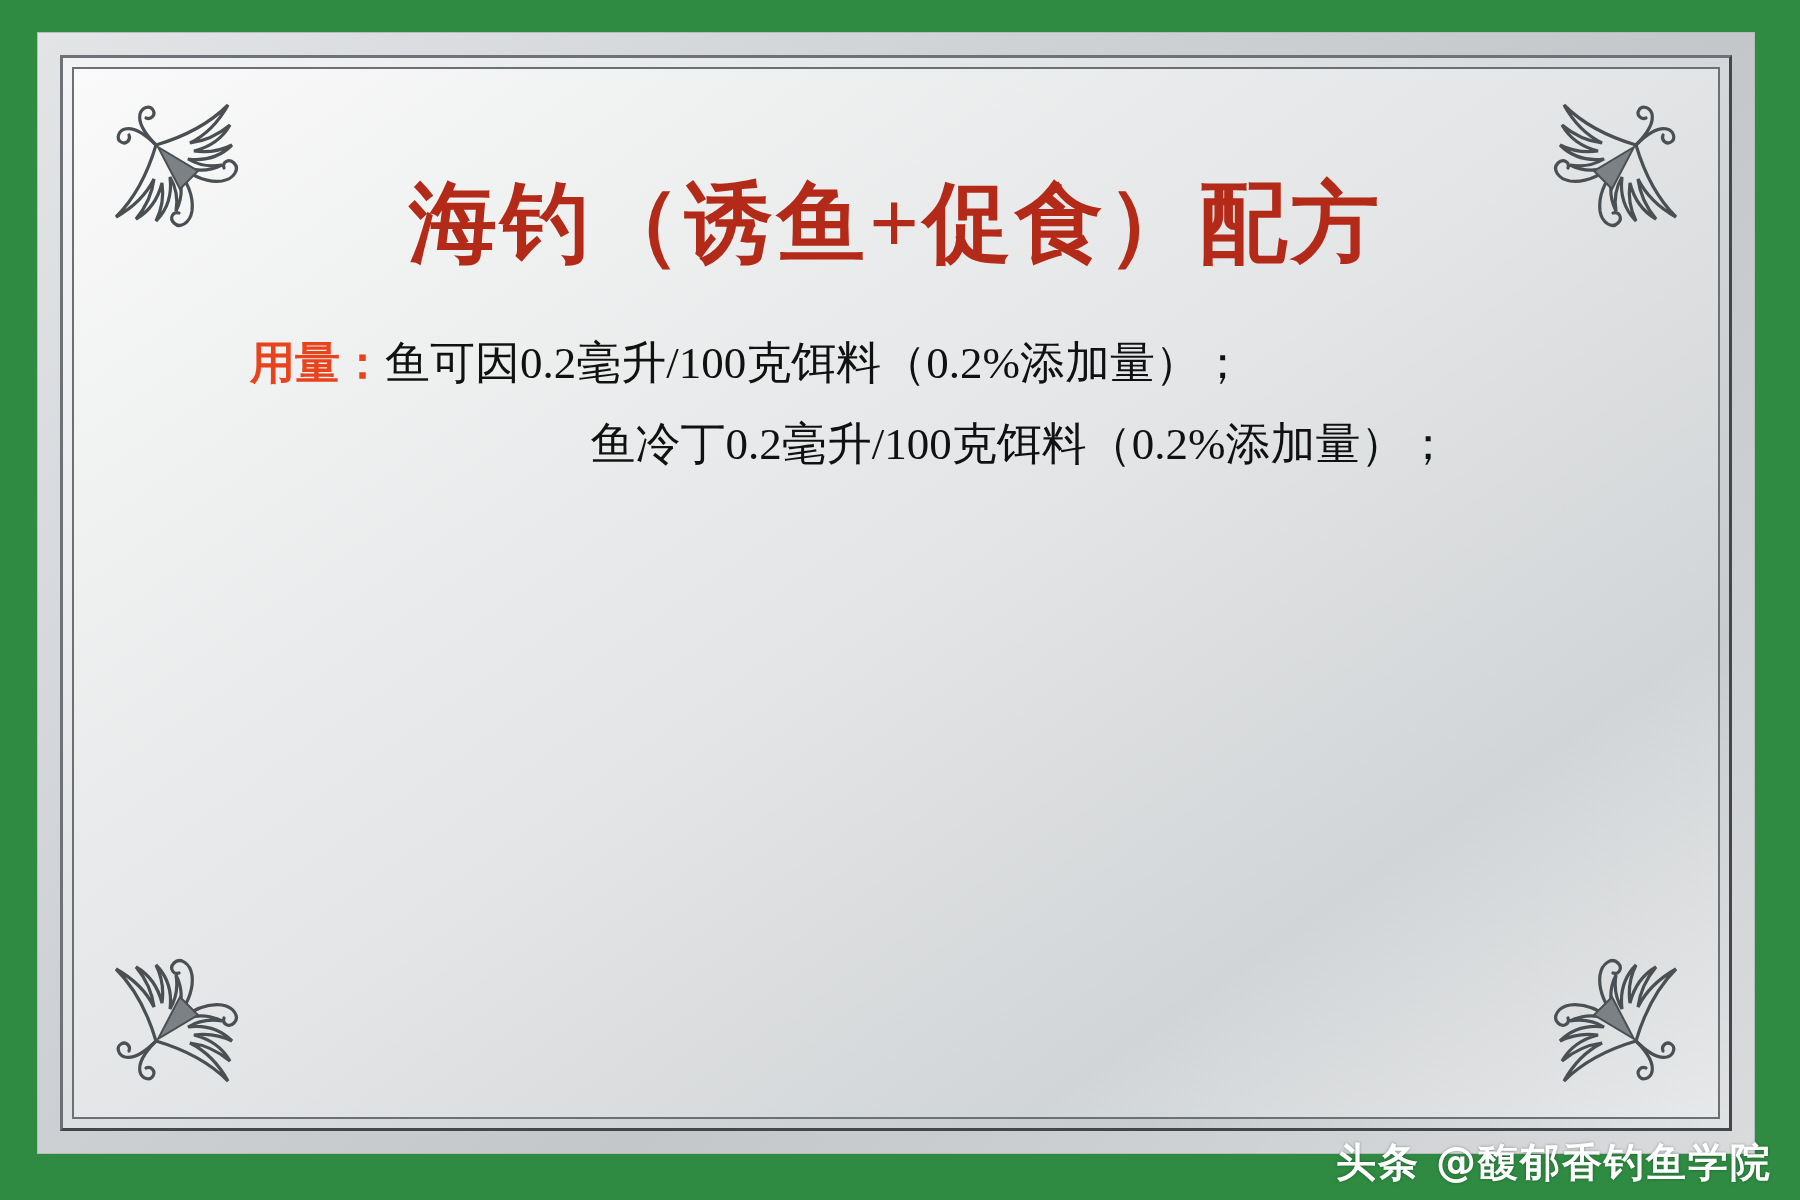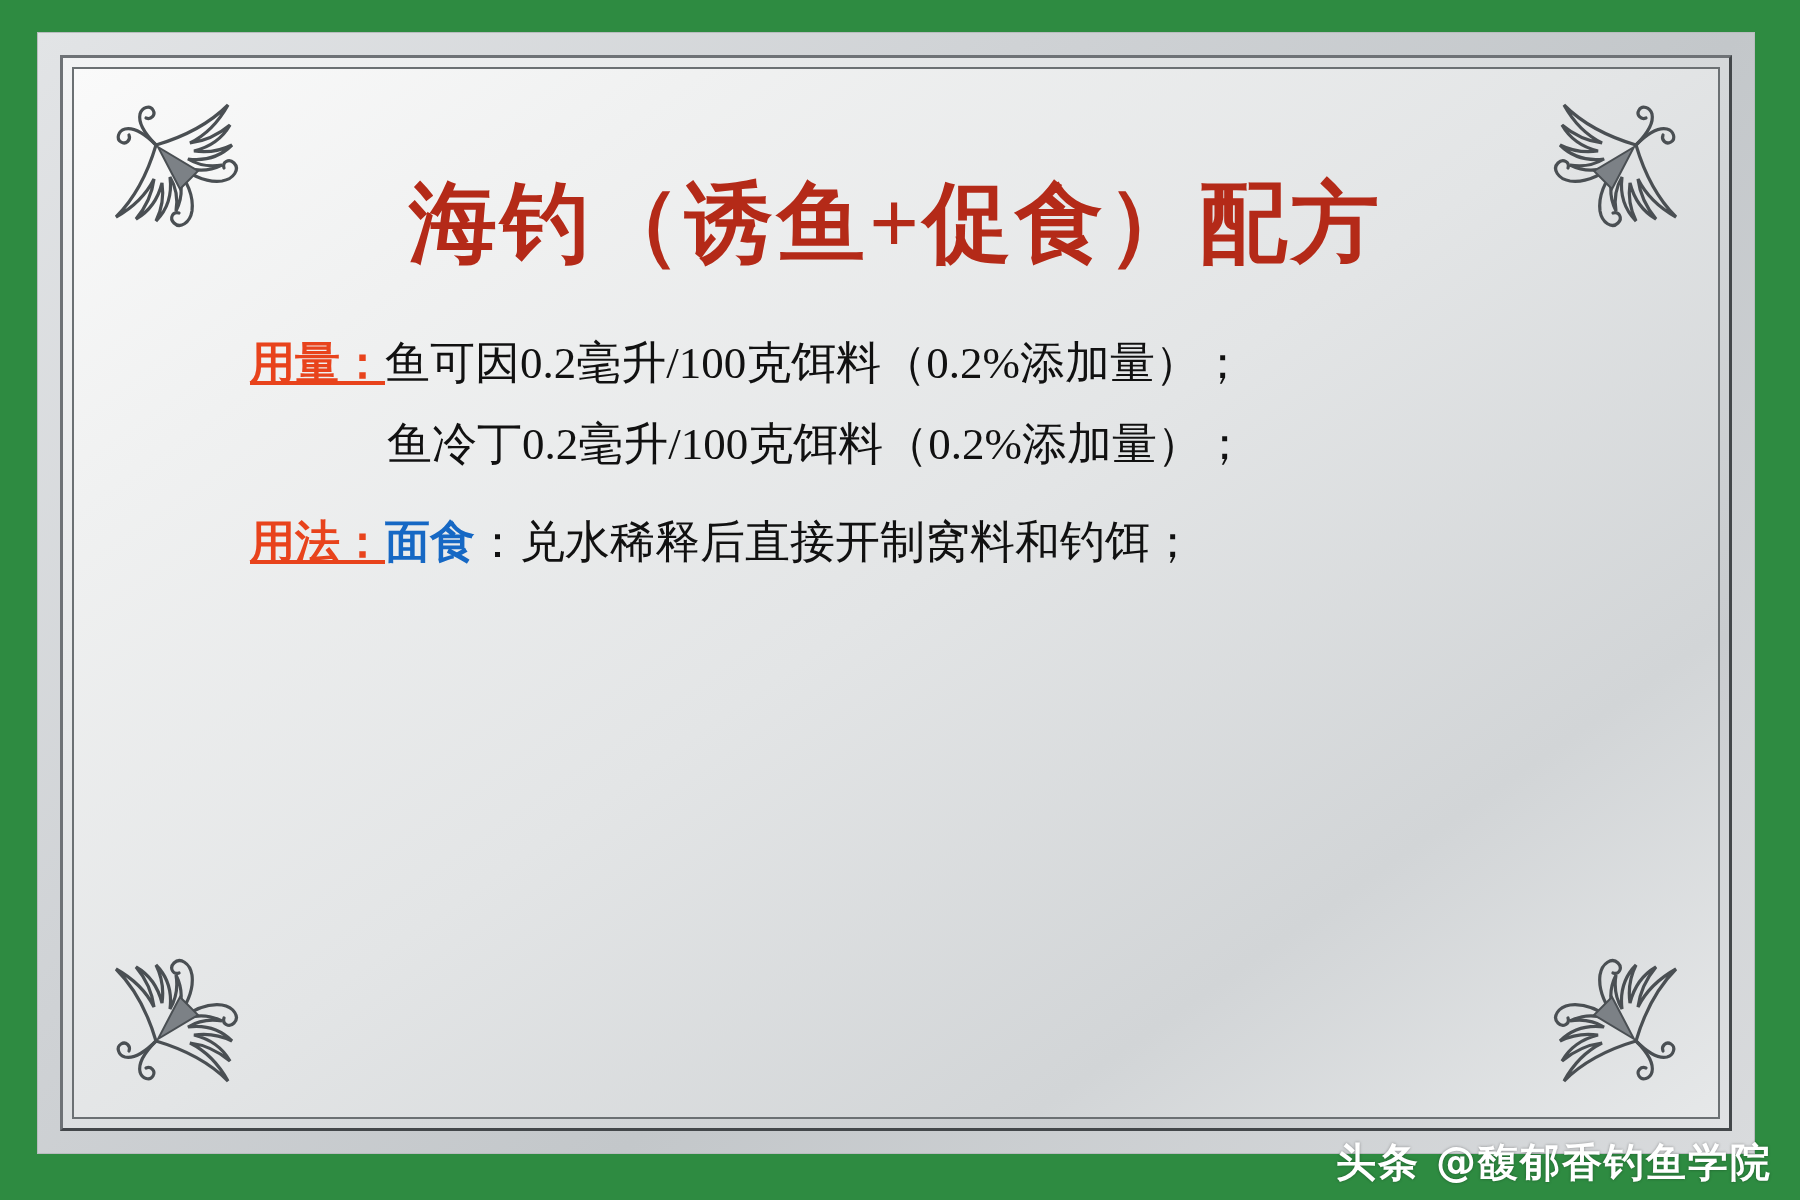--- a/index.html
+++ b/index.html
@@ -53,22 +53,22 @@
     white-space:nowrap;
   }
   .body{
     margin-top:62px;
     padding-left:112px;
     font-size:45px;
     line-height:1.48;
     color:#111;
   }
   .row{white-space:nowrap;margin-bottom:14px;}
-  .row.indent{padding-left:137px;}
-  .lbl-red{color:#e8431c;font-weight:bold;text-decoration:underline;}
+  .row.indent{padding-left:137px;text-align:center;}
+  .lbl-red{color:#e8431c;font-weight:bold;}
   .lbl-blue{color:#1668c4;font-weight:bold;}
   .txt{color:#111;margin-top:7px;}
 
   .spacer{height:18px;}
 
   
   .watermark{
     position:absolute;right:28px;bottom:10px;
     color:#ffffff;
     font-family:"DejaVu Sans","Liberation Sans",sans-serif;
@@ -150,23 +150,20 @@
         <div class="row">
           <span class="lbl-red">用量</span><span class="lbl-red">：</span><span class="txt">鱼可因0.2毫升/100克饵料（0.2%添加量）；</span>
         </div>
 
         <div class="row indent">
           <span class="txt">鱼冷丁0.2毫升/100克饵料（0.2%添加量）；</span>
         </div>
 
         <div class="spacer"></div>
 
-        <div class="row">
-          <span class="lbl-red">用法</span><span class="lbl-red">：</span><span class="lbl-blue">面食</span><span class="txt">：</span><span class="txt">兑水稀释后直接开制窝料和钓饵；</span>
-        </div>
 
 
 
 
       </div>
     </div>
   </div>
 
   <div class="watermark">头条 @馥郁香钓鱼学院</div>
 </div>

